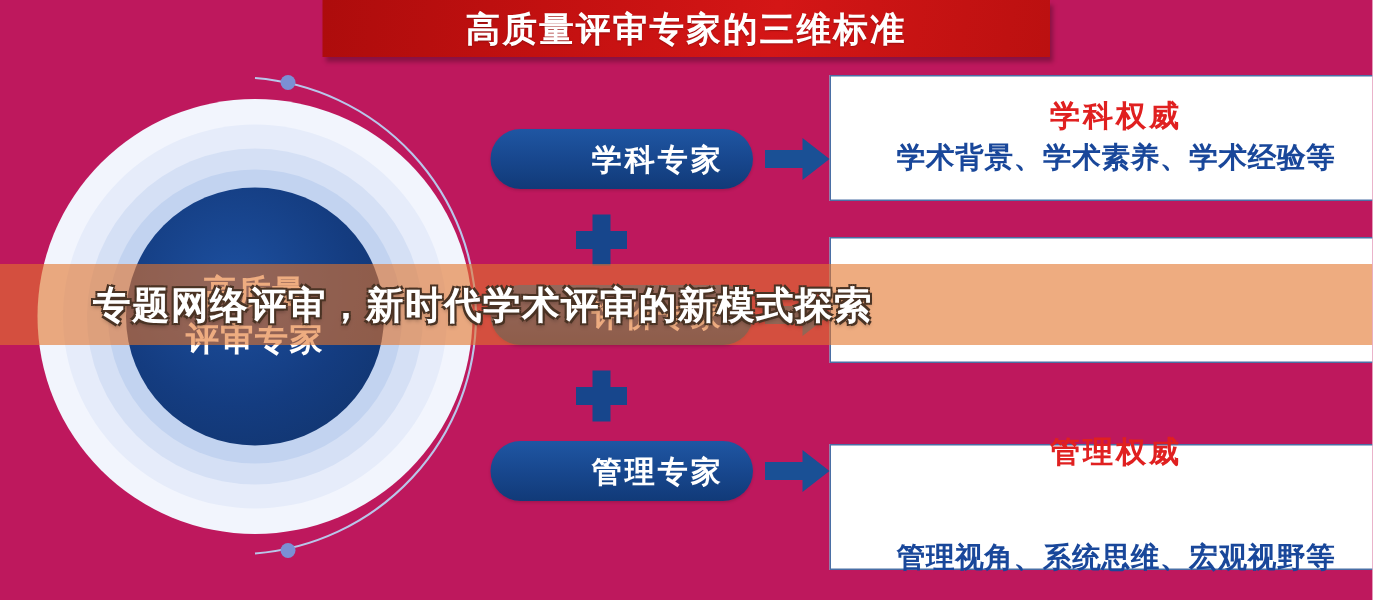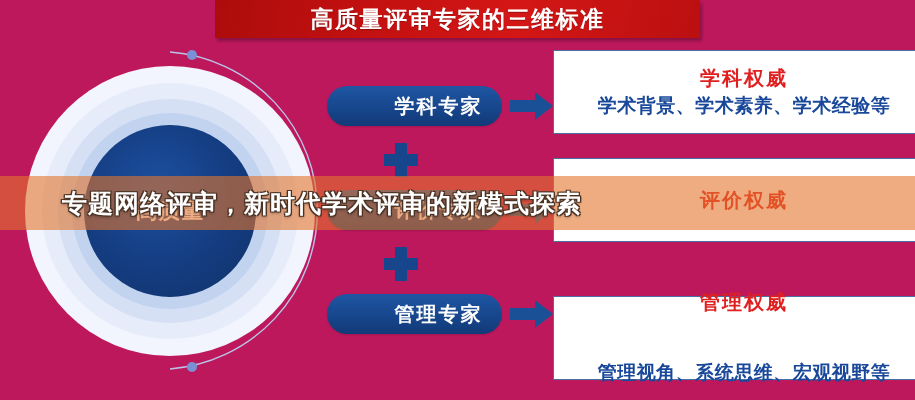--- a/index.html
+++ b/index.html
@@ -225,20 +225,21 @@
       <circle cx="243" cy="265" r="5" fill="#7b8fd4"></circle>
       <circle cx="172" cy="329" r="5" fill="#7b8fd4"></circle>
     </svg>
     <div class="ring ring-4"></div>
     <div class="ring ring-3"></div>
     <div class="ring ring-2"></div>
     <div class="ring ring-1"></div>
     <div class="ring ring-core"></div>
     <div class="circle-label">
       <div>高质量</div>
+      <div>评审专家</div>
     </div>
   </div>
 
   <div class="pill pill-1">
     <span class="pill-text">学科专家</span>
   </div>
   <div class="pill pill-2">
     <span class="pill-text">评价专家</span>
   </div>
   <div class="pill pill-3">
@@ -262,21 +263,20 @@
     <svg viewBox="0 0 44 32" width="44" height="32">
       <polygon points="0,10 25,10 25,2 43,16 25,30 25,22 0,22" fill="#1a5095"></polygon>
     </svg>
   </div>
 
   <div class="panel panel-1">
     <div class="panel-title">学科权威</div>
     <div class="panel-body">学术背景、学术素养、学术经验等</div>
   </div>
   <div class="panel panel-2">
-    <div class="panel-title">评价权威</div>
   </div>
   <div class="panel panel-3">
     <div class="panel-title">管理权威</div>
     <div class="panel-body">管理视角、系统思维、宏观视野等</div>
   </div>
 
   <div class="overlay-band"></div>
   <div class="overlay-title">
     <span class="overlay-title-text">专题网络评审，新时代学术评审的新模式探索</span>
   </div>

